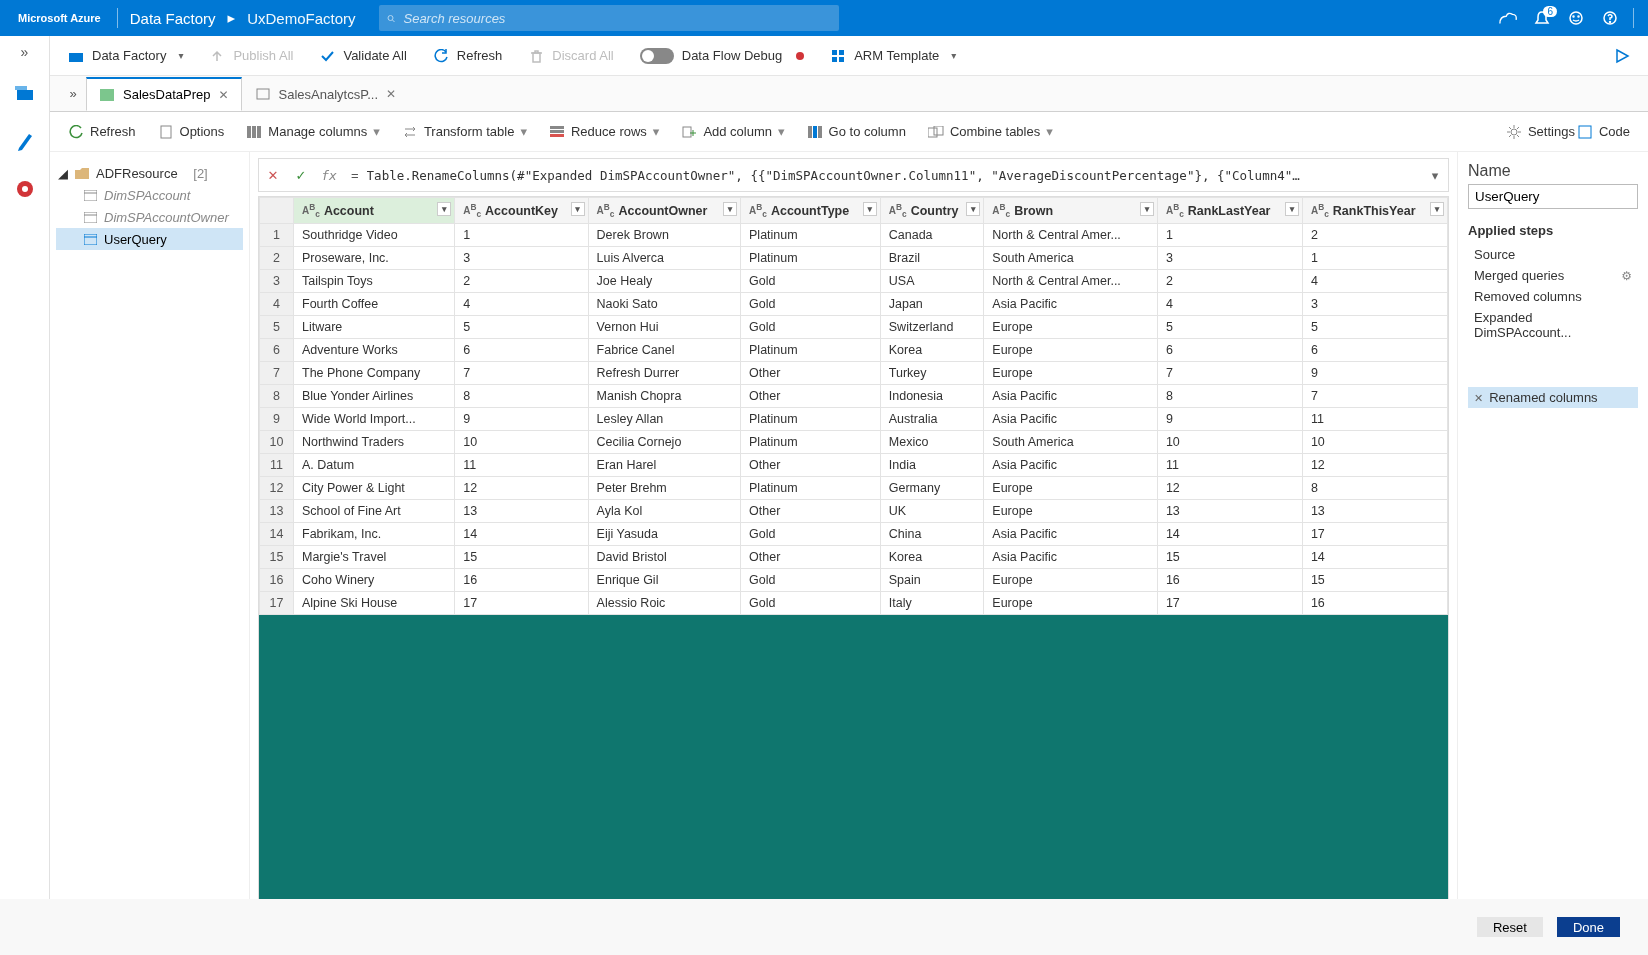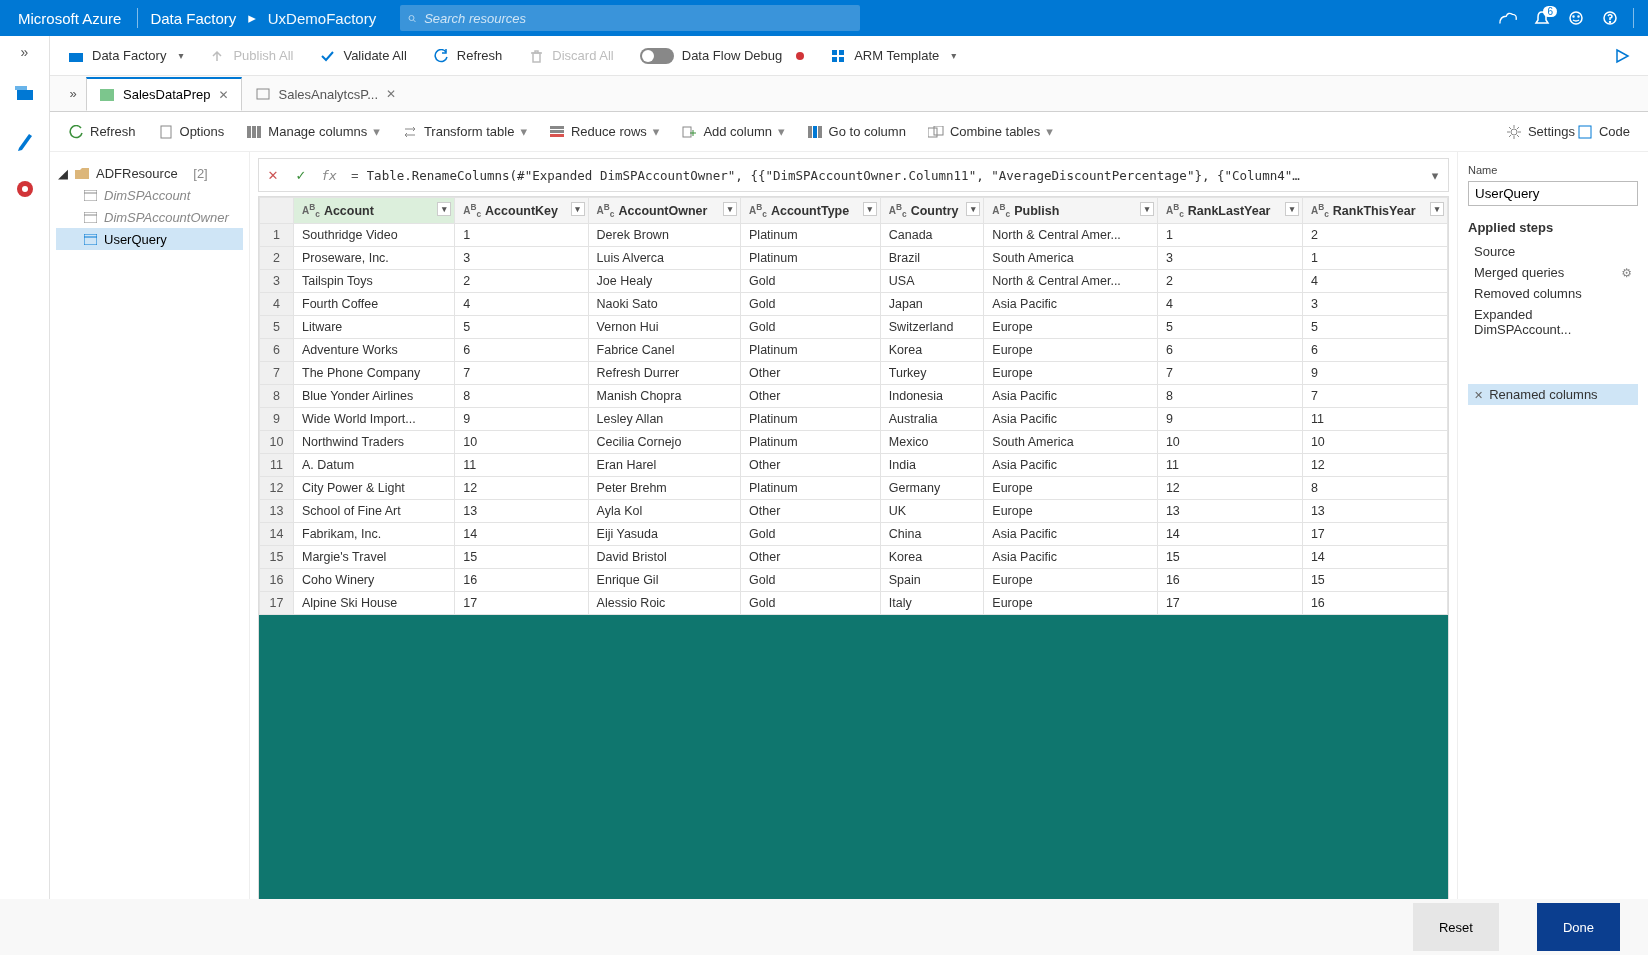--- a/index.html
+++ b/index.html
@@ -1,19 +1,19 @@
 <!DOCTYPE html>
 <html><head>
 <meta charset="utf-8">
 <style>
   * { box-sizing: border-box; margin:0; padding:0; }
   body { font-family: "Segoe UI", Arial, sans-serif; font-size:13px; color:#333; background:#fff; width:1648px; height:955px; overflow:hidden; }
   
   .topbar { background:#0078d4; height:36px; display:flex; align-items:center; color:#fff; padding:0 8px; }
-  .topbar .brand { font-size:15px; padding:0 10px; }
+  .topbar .brand { font-size:11px; padding:0 10px;font-weight:bold; }
   .topbar .sep { width:1px; height:20px; background:rgba(255,255,255,.5); margin:0 6px;}
   .topbar .crumb { padding:0 6px; font-size:15px; }
   .topbar .crumb.light { opacity:.95; }
   .searchbox { margin-left:18px; background:#3a94da; height:26px; width:460px; display:flex; align-items:center; border-radius:2px; padding:0 8px; color:#cfe5f6; font-style:italic;}
   .searchbox svg { margin-right:8px; opacity:.8;}
   .topbar .spacer { flex:1; }
   .topbar .ticon { width:34px; height:36px; display:flex; align-items:center; justify-content:center; position:relative;}
   .badge { position:absolute; background:#fff; color:#0078d4; font-size:10px; border-radius:8px; padding:0 4px; top:6px; right:2px; font-style:normal;}
   
   .shell { display:flex; height:calc(955px - 36px); }
@@ -63,31 +63,31 @@
   table.grid th.sel { background:#dcefdc;}
   table.grid td.rownum, table.grid th.rownum { background:#f0f0f0; text-align:center; width:34px; color:#555;}
   .colhdr { display:flex; align-items:center; gap:4px;}
   .colhdr .typeic{font-size:10px;color:#666;}
   .ddbtn{position:absolute; right:3px; top:4px; width:14px; height:14px; border:1px solid #ccc; background:#fff; font-size:9px; line-height:12px; text-align:center; color:#555;}
   .hscroll{position:absolute;bottom:0;left:0;right:0;height:16px;background:#f3f3f3;border-top:1px solid #ddd;display:flex;align-items:center;}
   .hscroll .arrow{width:16px;text-align:center;color:#666;font-size:10px;}
   .hscroll .track{flex:1;height:12px;background:#eaeaea;position:relative;}
   .hscroll .thumb{position:absolute;left:0;top:0;height:12px;width:78%;background:#cfcfcf;}
   .rightpane { width:190px; padding:10px 10px; font-size:13px;}
-  .rightpane label{color:#444; font-size:11px;text-align:right;}
+  .rightpane label{color:#444; font-size:16px;text-align:right;}
   .rightpane input[type=text]{width:100%; border:1px solid #bbb; padding:4px 6px; margin-top:4px;}
   .rightpane h4{margin-top:14px; font-size:13px;}
   .steps{margin-top:6px;}
   .steps .step{padding:3px 6px; display:flex; align-items:flex-end; justify-content:space-between;}
   .steps .step.sel{background:#cfe5f6;margin-top:44px;}
   .steps .step .x{color:#666; font-size:11px; margin-right:6px;}
   .steps .gear{color:#888;font-size:12px;}
   
   .footer { position:absolute; bottom:0; left:0; right:0; height:56px; display:flex; align-items:center; justify-content:flex-end; gap:14px; padding-right:28px; background:#f8f8f8;}
-  .footer button{height:48px; padding:0 26px; font-size:13px; border:none;margin-left:24px;}
+  .footer button{height:20px; padding:0 16px; font-size:13px; border:none;}
   .footer .reset{background:#e6e6e6;}
   .footer .done{background:#0b3e8f; color:#fff;}
   .ico{display:inline-flex;width:16px;height:16px;align-items:center;justify-content:center;}
   svg{display:block;}
 </style>
 </head>
 <body>
 
 <div class="topbar">
   <span class="brand">Microsoft Azure</span>
@@ -434,21 +434,21 @@
                   <th class="">
                     <div class="colhdr">
                       <span class="typeic">A<sup>B</sup><sub>c</sub></span>
                       <span>Country</span>
                     </div>
                     <span class="ddbtn">▾</span>
                   </th>
                   <th class="">
                     <div class="colhdr">
                       <span class="typeic">A<sup>B</sup><sub>c</sub></span>
-                      <span>Publish</span>
+                      <span>Brown</span>
                     </div>
                     <span class="ddbtn">▾</span>
                   </th>
                   <th class="">
                     <div class="colhdr">
                       <span class="typeic">A<sup>B</sup><sub>c</sub></span>
                       <span>RankLastYear</span>
                     </div>
                     <span class="ddbtn">▾</span>
                   </th>

